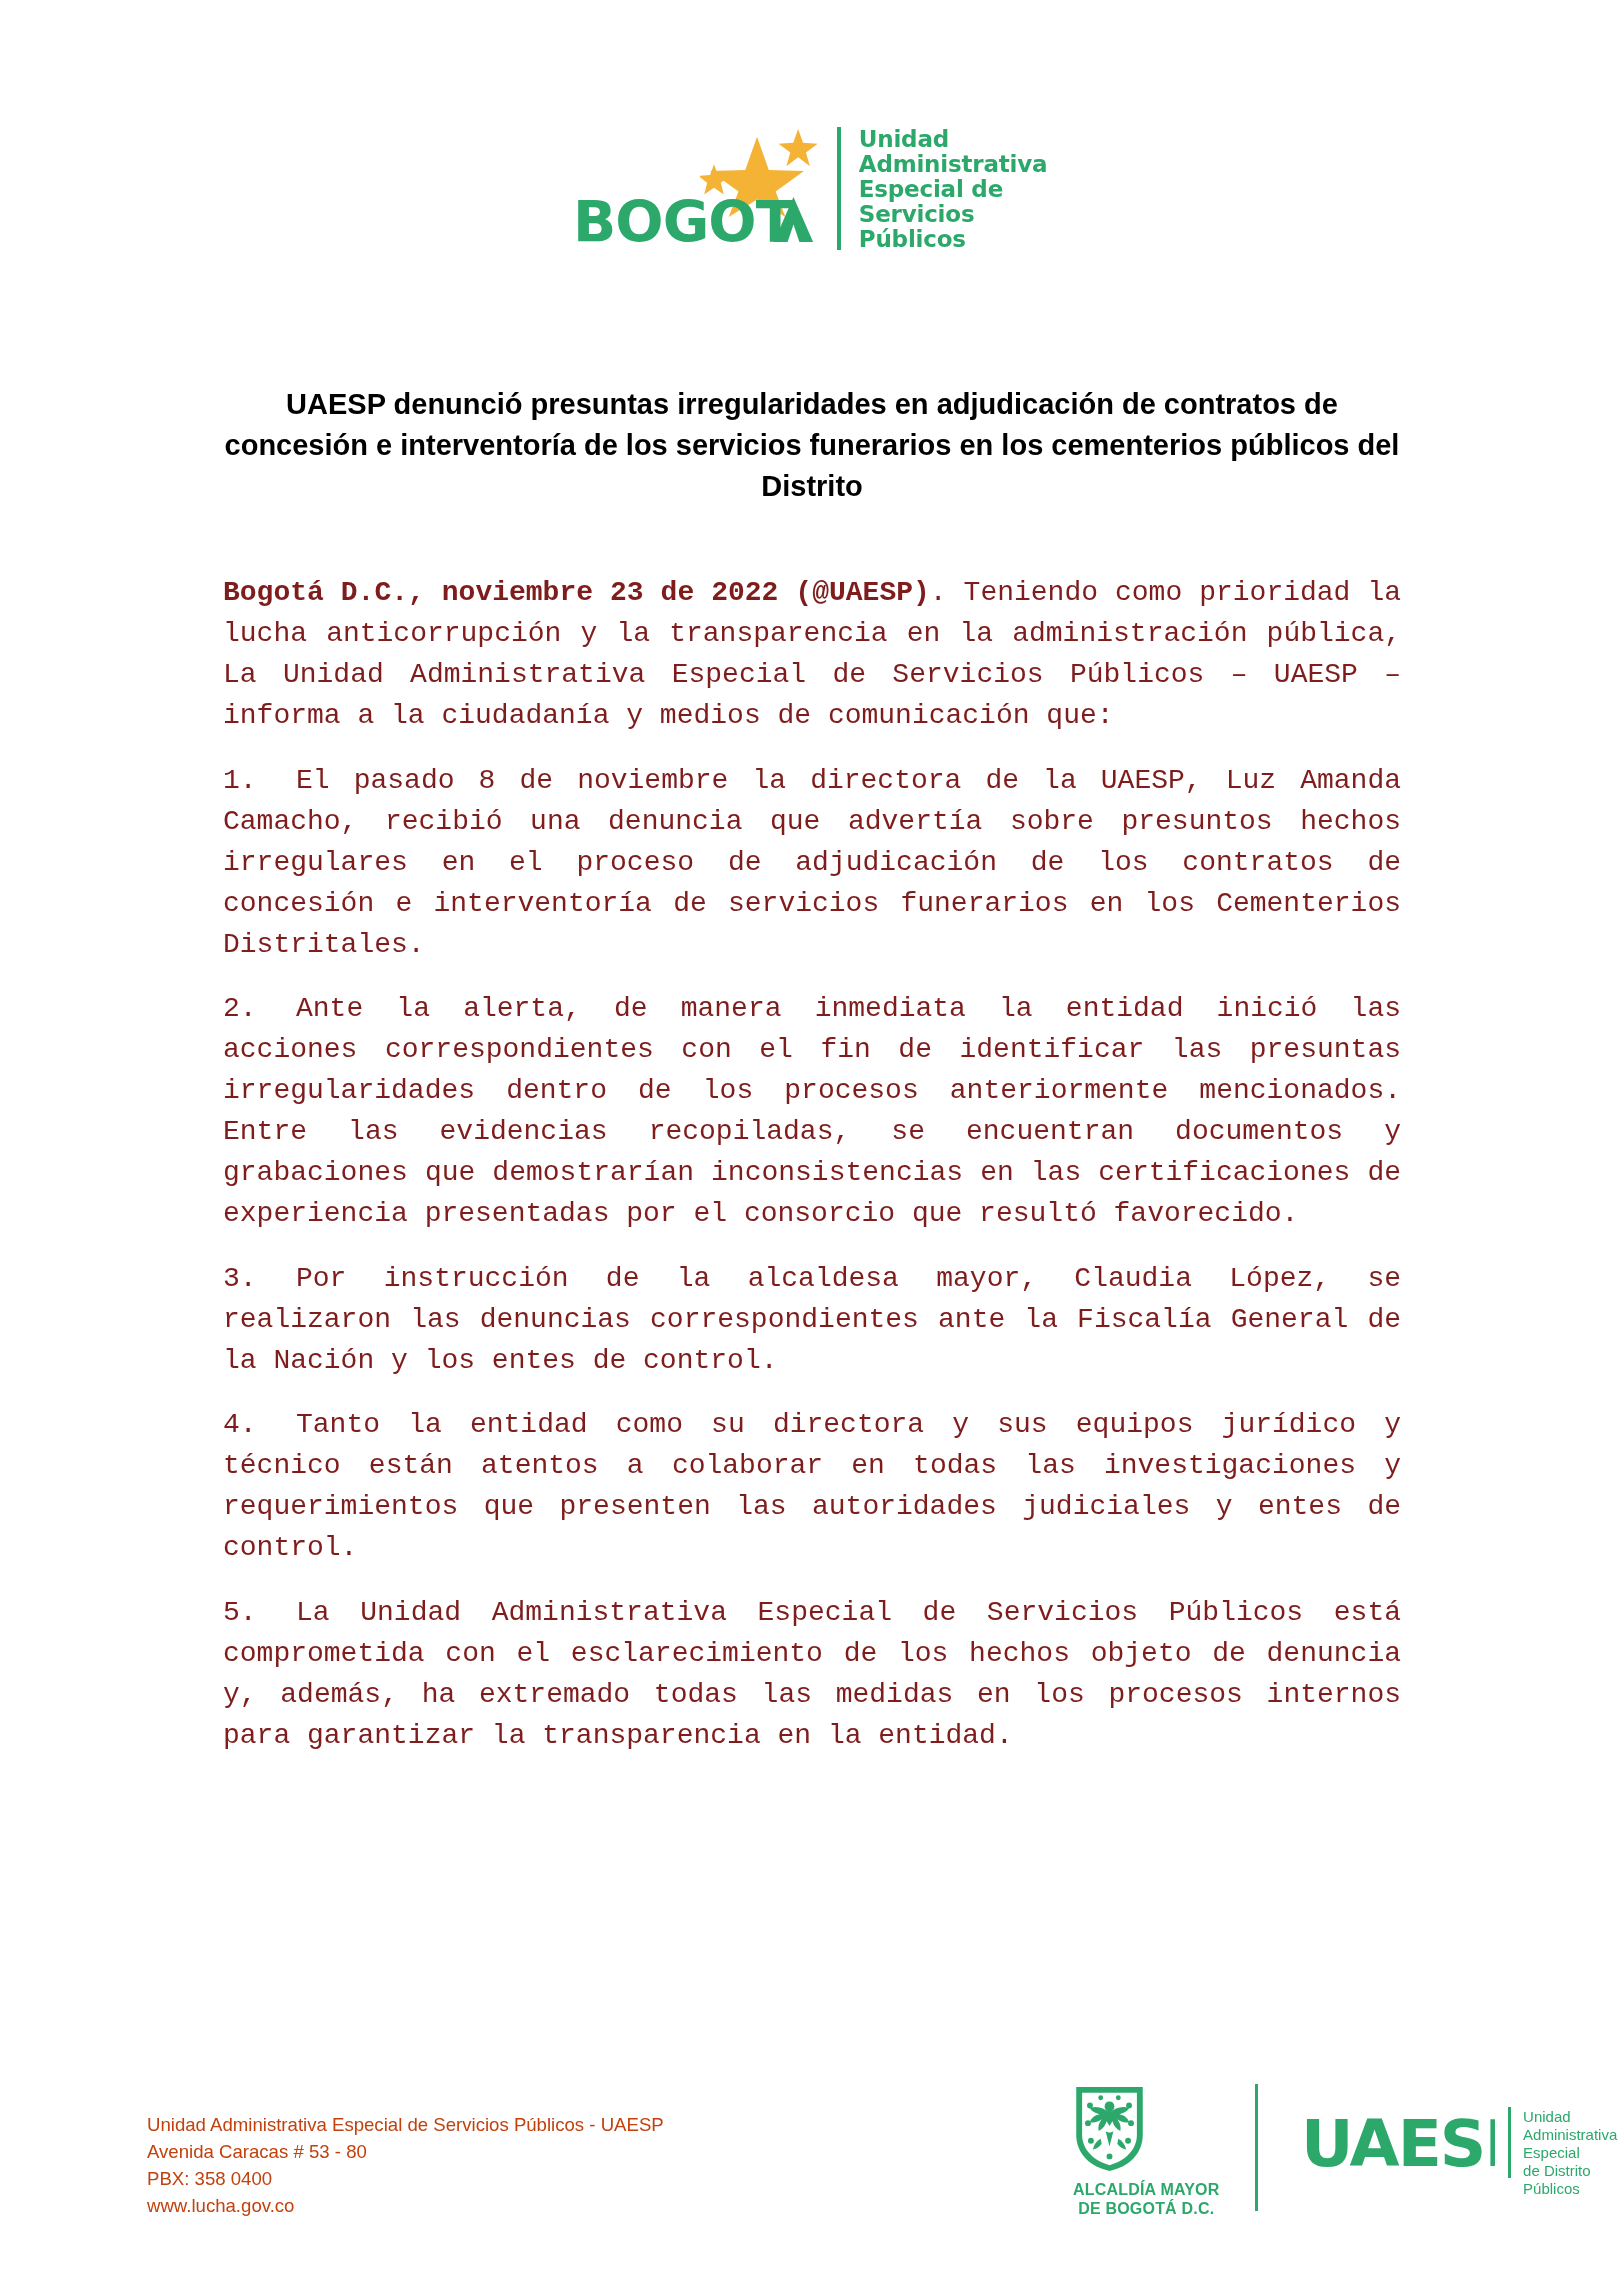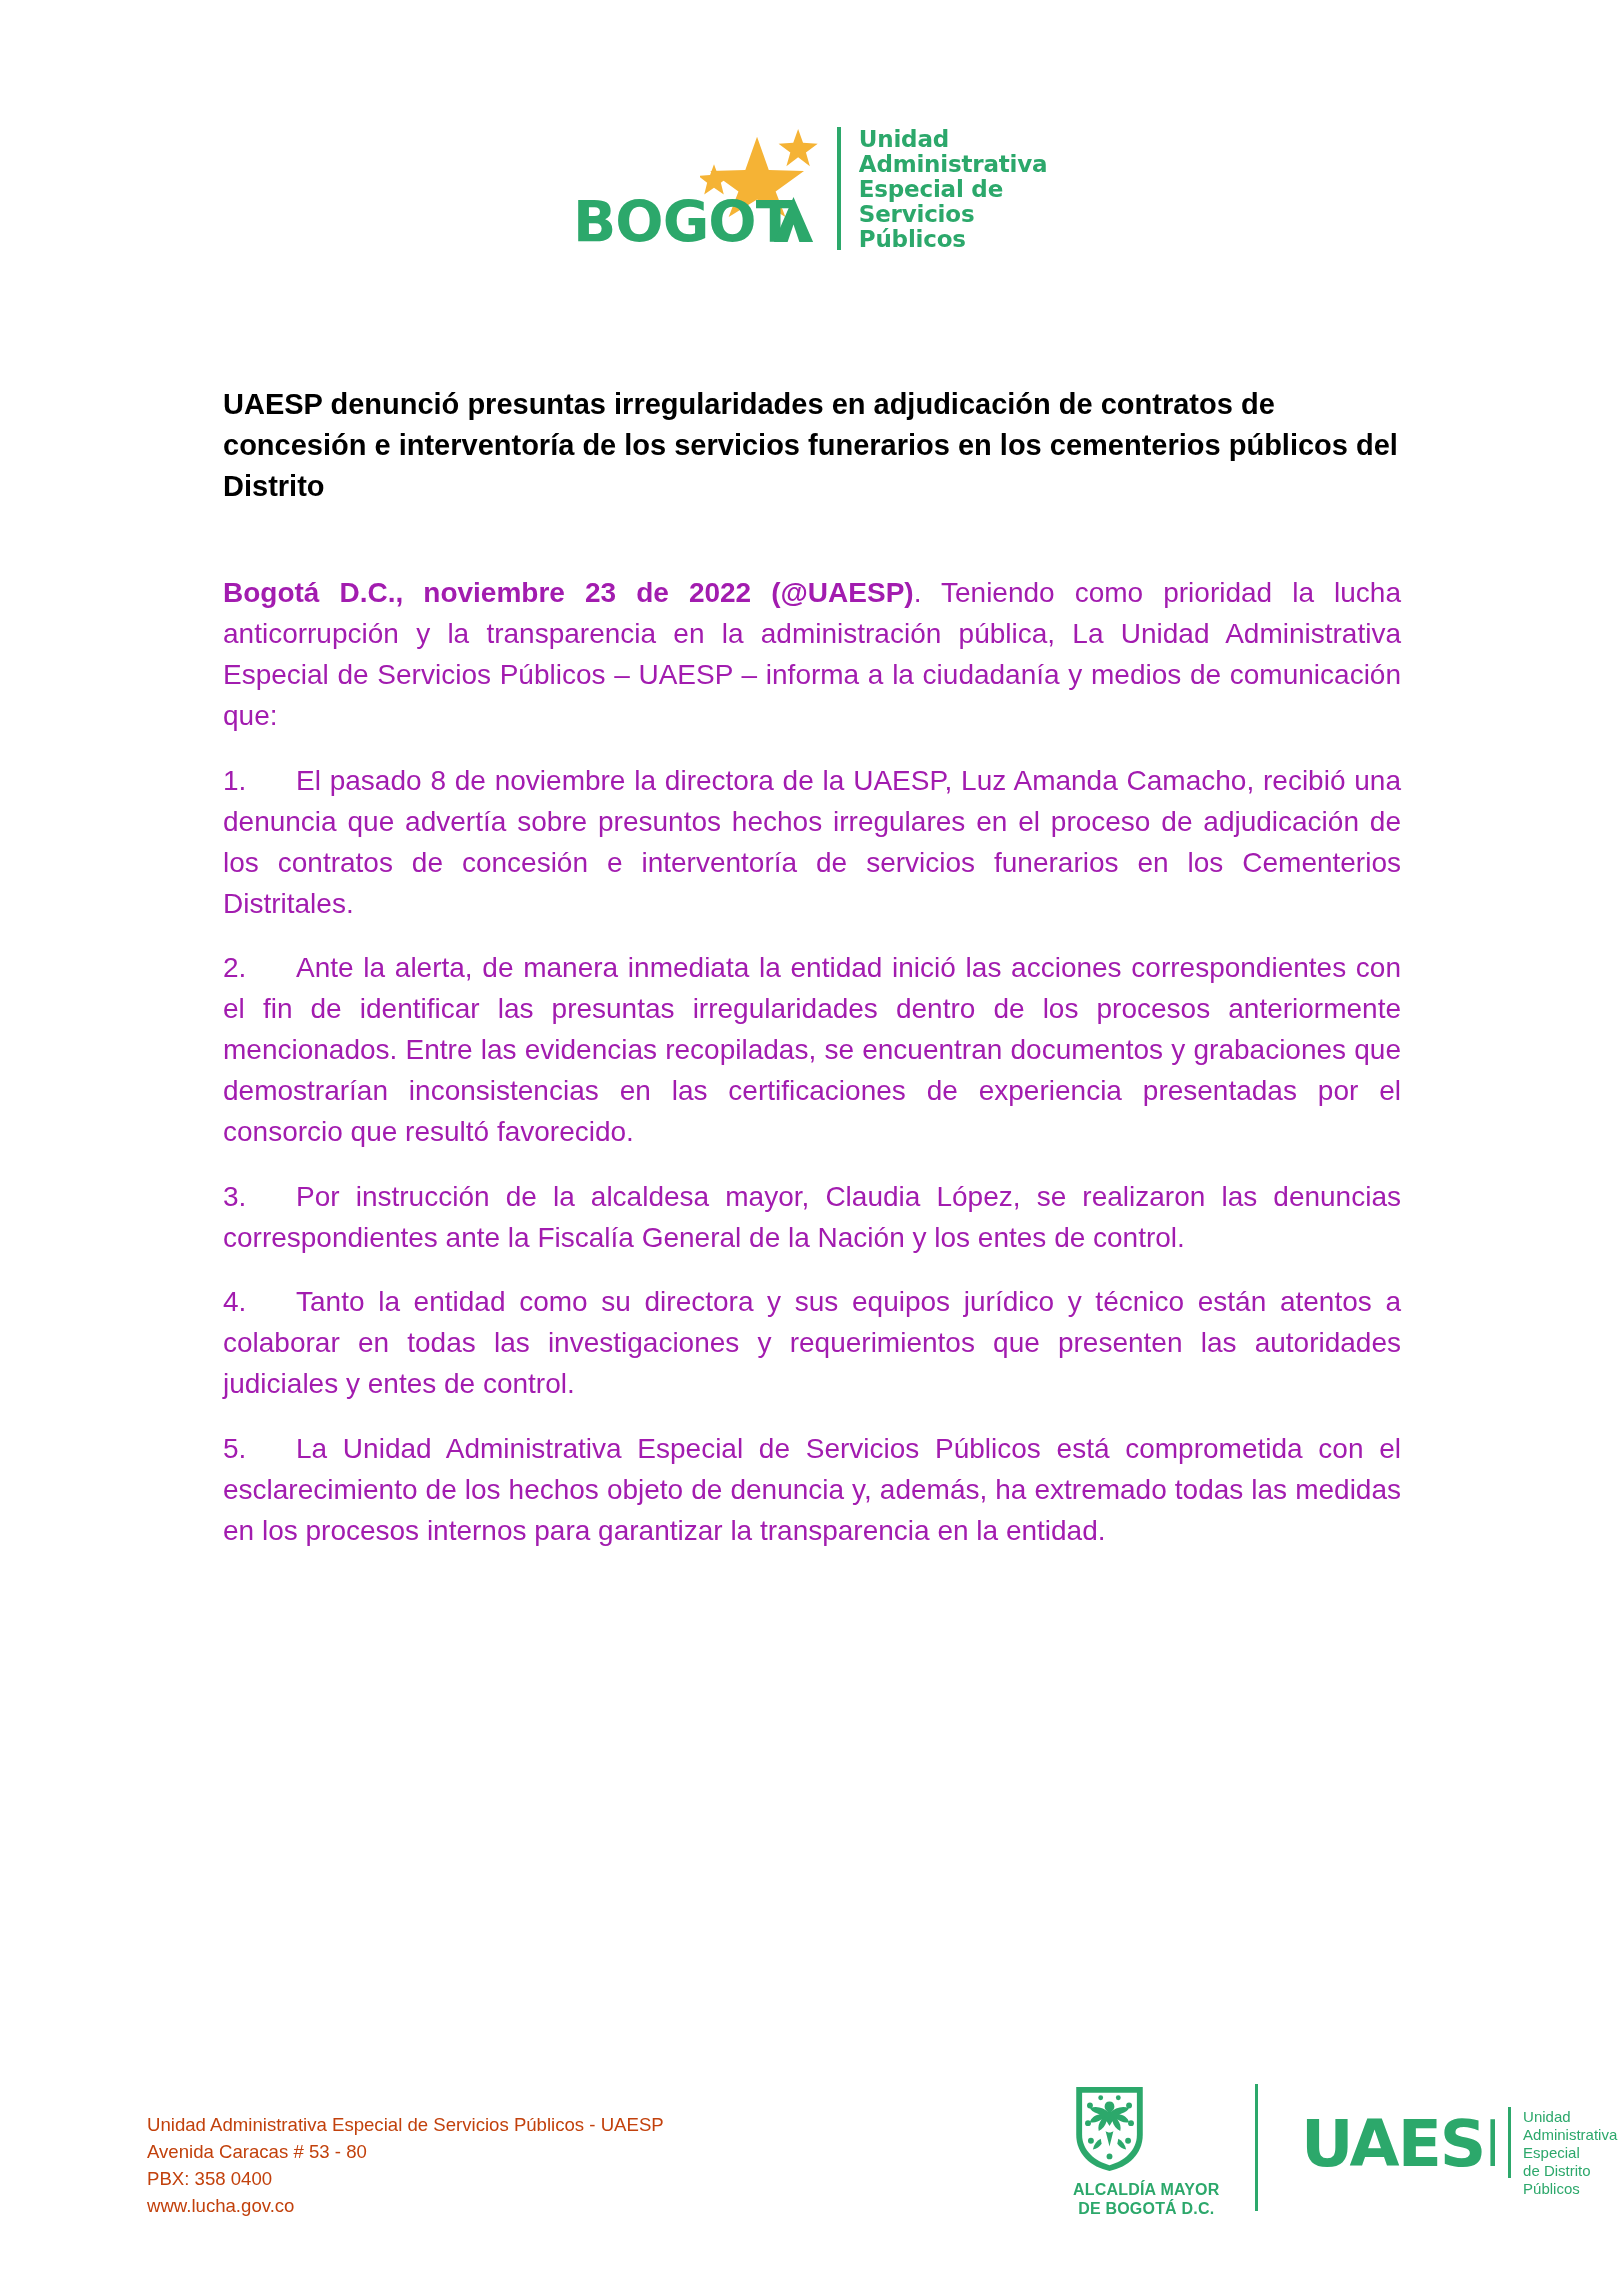--- a/index.html
+++ b/index.html
@@ -81,39 +81,40 @@
     letter-spacing: -0.2px;
     white-space: nowrap;
   }
 
   
   .doc-title {
     position: absolute;
     left: 223px;
     top: 365px;
     width: 1178px;
+    text-align: center;
     font-family: "Liberation Sans", sans-serif;
     font-weight: bold;
     font-size: 29px;
     line-height: 41px;
     color: #000000;
   }
 
   
   .doc-body {
     position: absolute;
     left: 223px;
     top: 572px;
     width: 1178px;
   }
   .para {
-    font-family: Liberation Sans, sans-serif;
+    font-family: Liberation Mono, monospace;
     font-size: 28px;
     line-height: 41px;
-    color: #a21caf;
+    color: #7f1d1d;
     text-align: justify;
     text-justify: inter-word;
     margin: 0 0 23.5px 0;
   }
   .para:last-child { margin-bottom: 8px; }
   .para b, .para .bold {
     font-weight: bold;
   }
   .num {
     display: inline-block;

